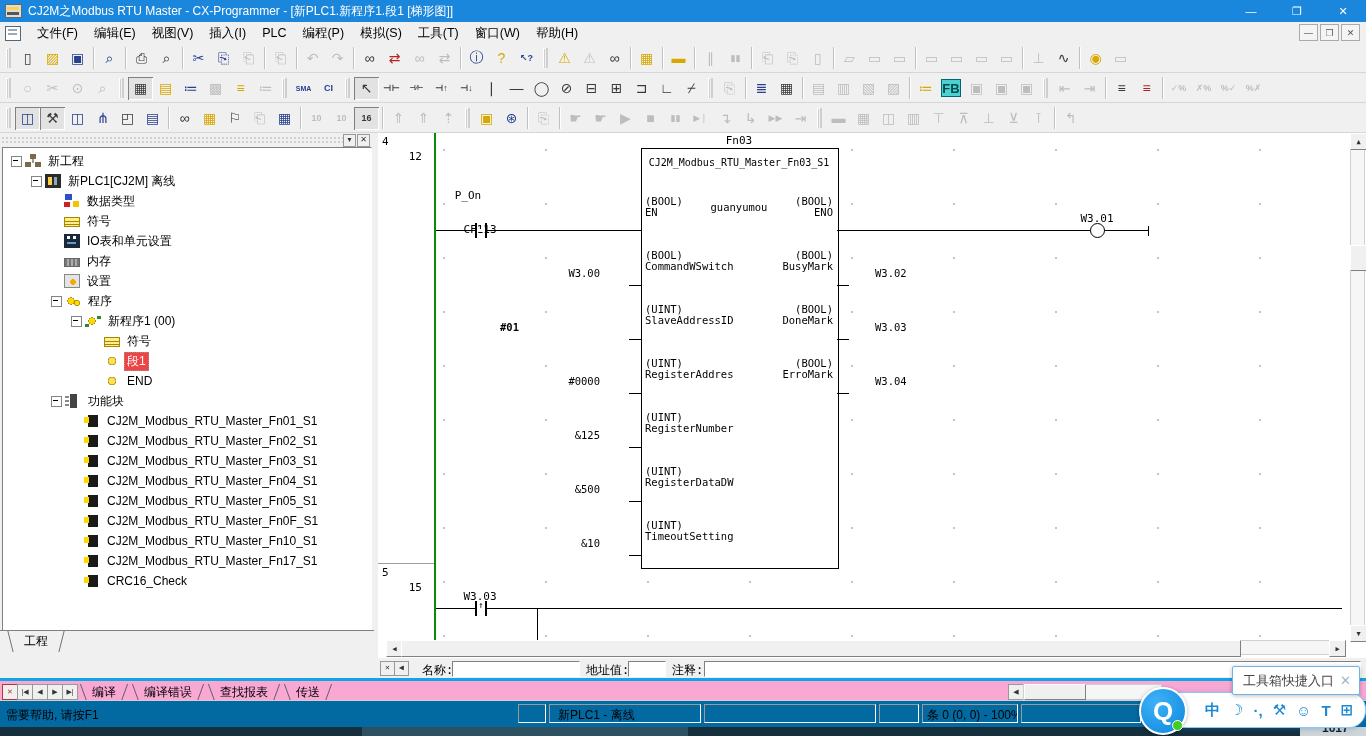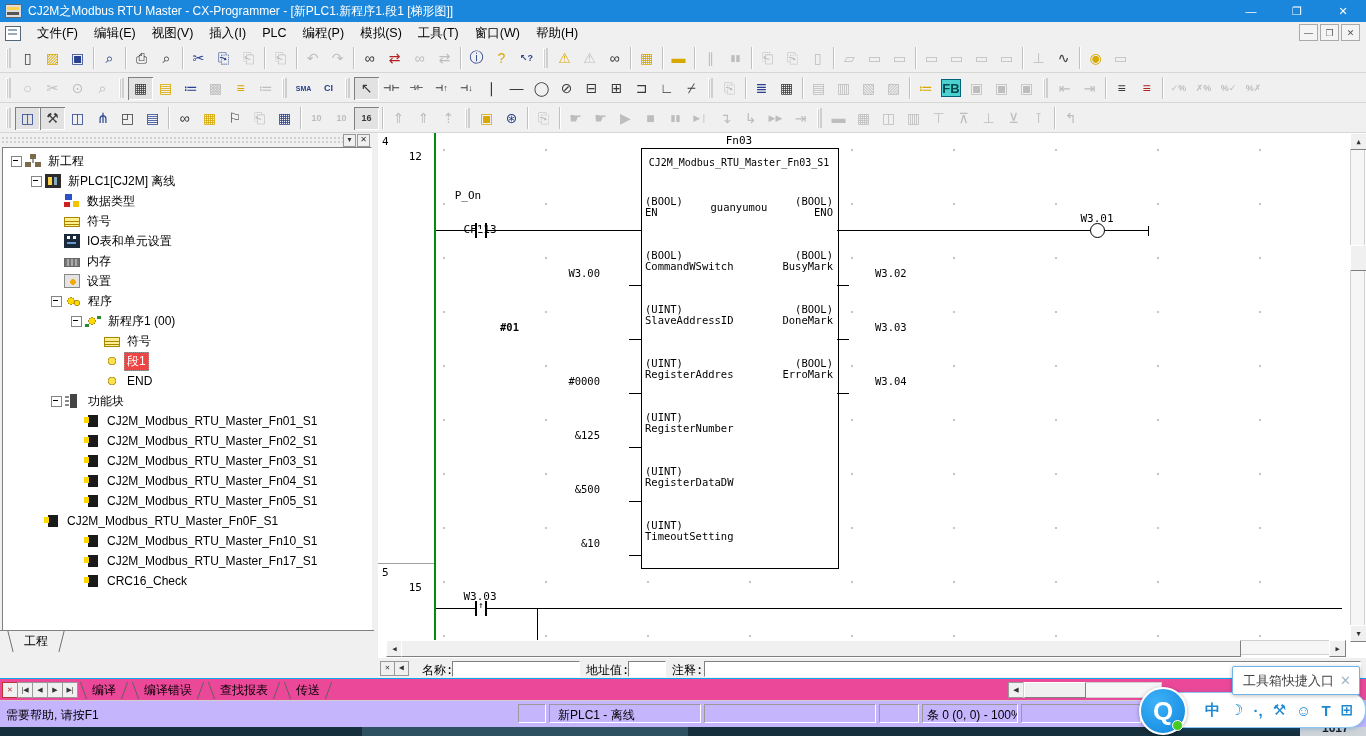--- a/index.html
+++ b/index.html
@@ -67,29 +67,29 @@
   
   .sbtn{position:absolute;border:1px solid;border-color:#fff #808080 #808080 #fff;background:#f0f0f0;color:#303030;display:flex;align-items:center;justify-content:center;font-size:7px;}
   .sthumb{position:absolute;border:1px solid;border-color:#fff #808080 #808080 #fff;background:#f0f0f0;}
   .strack{position:absolute;background:#f6f6f6;border:1px solid #d0d0d0;}
   
   #fieldsbar{position:absolute;left:0;top:524px;width:988px;height:21px;background:#f0f0f0;border-top:1px solid #fff;}
   .fld{position:absolute;top:3px;height:14px;background:#fff;border:1px solid;border-color:#808080 #fff #fff #808080;}
   .flabel{position:absolute;top:4px;font-size:12px;}
   .minibtn{position:absolute;top:3px;width:13px;height:13px;border:1px solid #999;background:#f0f0f0;font-size:8px;line-height:12px;text-align:center;color:#333;}
   
-  #outputwin{position:absolute;left:0;top:678px;width:1366px;height:22px;background:#ec4899;border-top:1px solid #0ea5e9;}
+  #outputwin{position:absolute;left:0;top:678px;width:1366px;height:22px;background:#f9a8d4;border-top:3px solid #0ea5e9;}
   .otab{position:relative;margin:0 7px;padding:1px 7px;font-size:12px;height:15px;line-height:15px;}
   .otab::before,.otab::after{content:"";position:absolute;top:0;bottom:0;width:1px;background:#606060;}
   .otab::before{left:-2px;transform:skewX(20deg);}
   .otab::after{right:-2px;transform:skewX(-20deg);}
   #otabs{position:absolute;left:78px;top:3px;display:flex;}
   .onav{position:absolute;top:3px;width:14px;height:14px;border:1px solid #999;background:#f0f0f0;font-size:7px;line-height:13px;text-align:center;color:#333;}
   
-  #statusbar{position:absolute;left:0;top:700px;width:1366px;height:27px;background:#c4b5fd;border-top:1px solid #d0d0d0;font-size:12px;}
+  #statusbar{position:absolute;left:0;top:700px;width:1366px;height:27px;background:#0369a1;border-top:1px solid #d0d0d0;font-size:12px;}
   .sseg{position:absolute;top:3px;height:19px;border:1px solid;border-color:#9a9a9a #fff #fff #9a9a9a;box-sizing:border-box;padding:2px 8px;white-space:nowrap;overflow:hidden;}
   
   #taskbar{position:absolute;left:0;top:727px;width:1366px;height:9px;background:#152f3c;}
   #taskbar .lite{position:absolute;left:362px;top:0;width:326px;height:9px;background:#2e5162;}
   #taskbar .tray{position:absolute;left:1300px;top:0;width:66px;height:9px;background:#cfd4d8;}
   #clock-frag{position:absolute;left:1322px;top:721px;font-size:12px;font-weight:bold;color:#1a1a1a;z-index:30;}
   
   #toolbox-popup{position:absolute;left:1232px;top:666px;width:126px;height:27px;background:#fff;border:1px solid #6fb3e8;border-radius:2px;box-shadow:0 1px 4px rgba(0,0,0,.25);z-index:60;display:flex;align-items:center;}
   #toolbox-popup .txt{margin-left:10px;font-size:13px;color:#444;}
   #toolbox-popup .x{margin-left:auto;margin-right:8px;color:#9ab6c8;font-size:13px;}
@@ -395,21 +395,21 @@
         <div class="trow" style="padding-left: 68px;">
           <span class="tspacer"></span>
           <span class="ti ti-fb"></span>
           <span class="tlabel">CJ2M_Modbus_RTU_Master_Fn04_S1</span>
         </div>
         <div class="trow" style="padding-left: 68px;">
           <span class="tspacer"></span>
           <span class="ti ti-fb"></span>
           <span class="tlabel">CJ2M_Modbus_RTU_Master_Fn05_S1</span>
         </div>
-        <div class="trow" style="padding-left: 28px; text-align: center;">
+        <div class="trow" style="padding-left: 68px; text-align: center;">
           <span class="tspacer"></span>
           <span class="ti ti-fb"></span>
           <span class="tlabel">CJ2M_Modbus_RTU_Master_Fn0F_S1</span>
         </div>
         <div class="trow" style="padding-left: 68px;">
           <span class="tspacer"></span>
           <span class="ti ti-fb"></span>
           <span class="tlabel">CJ2M_Modbus_RTU_Master_Fn10_S1</span>
         </div>
         <div class="trow" style="padding-left: 68px;">

